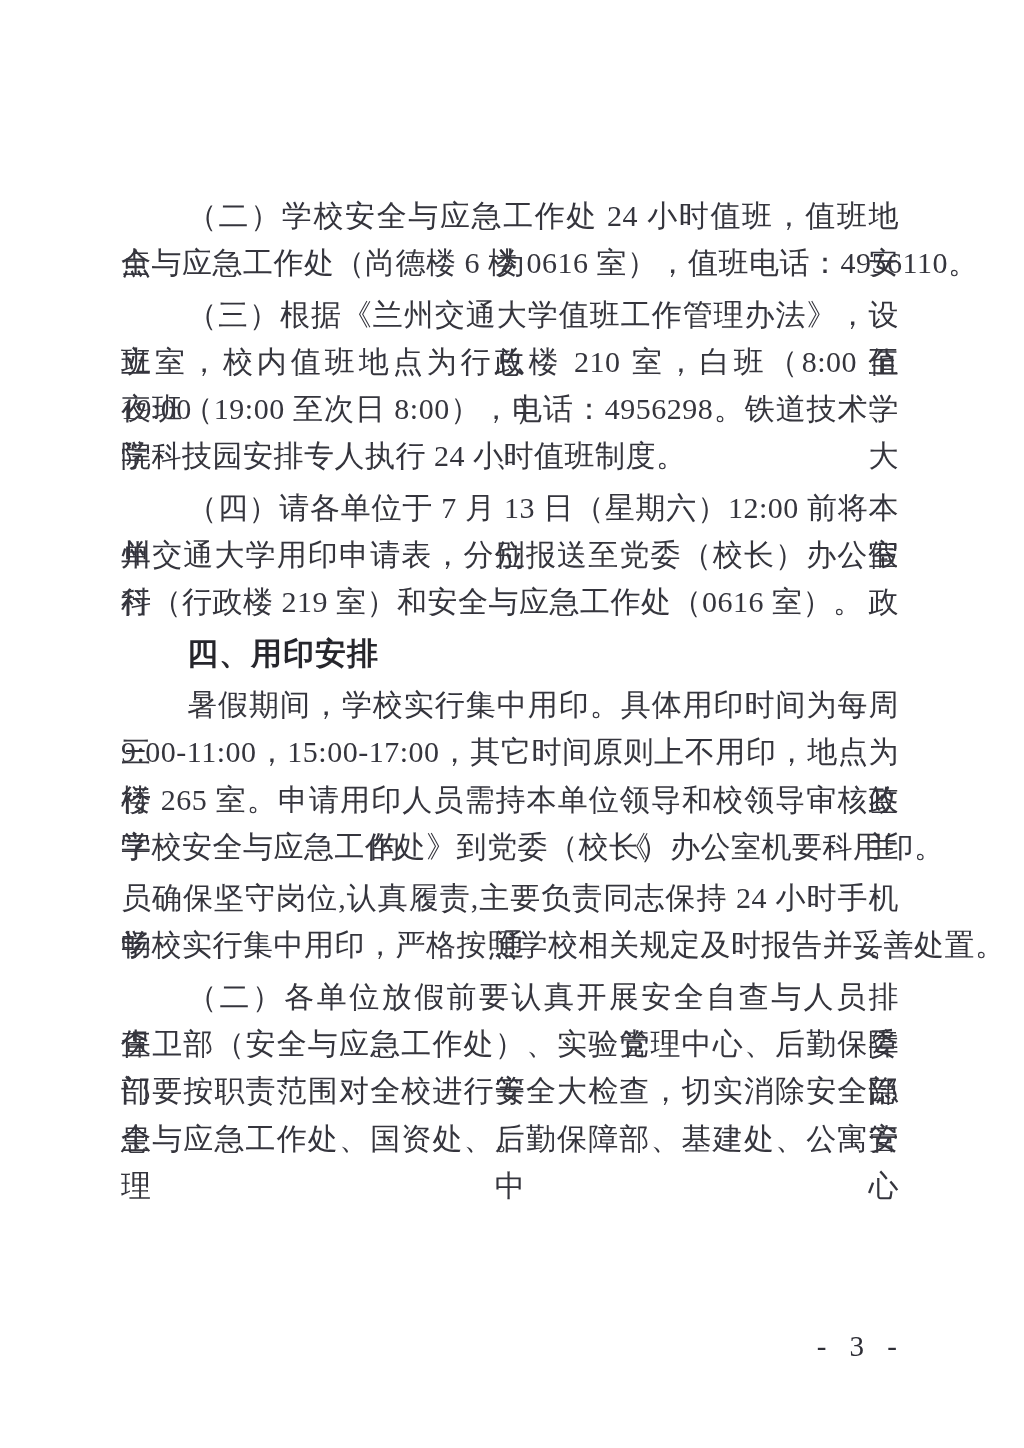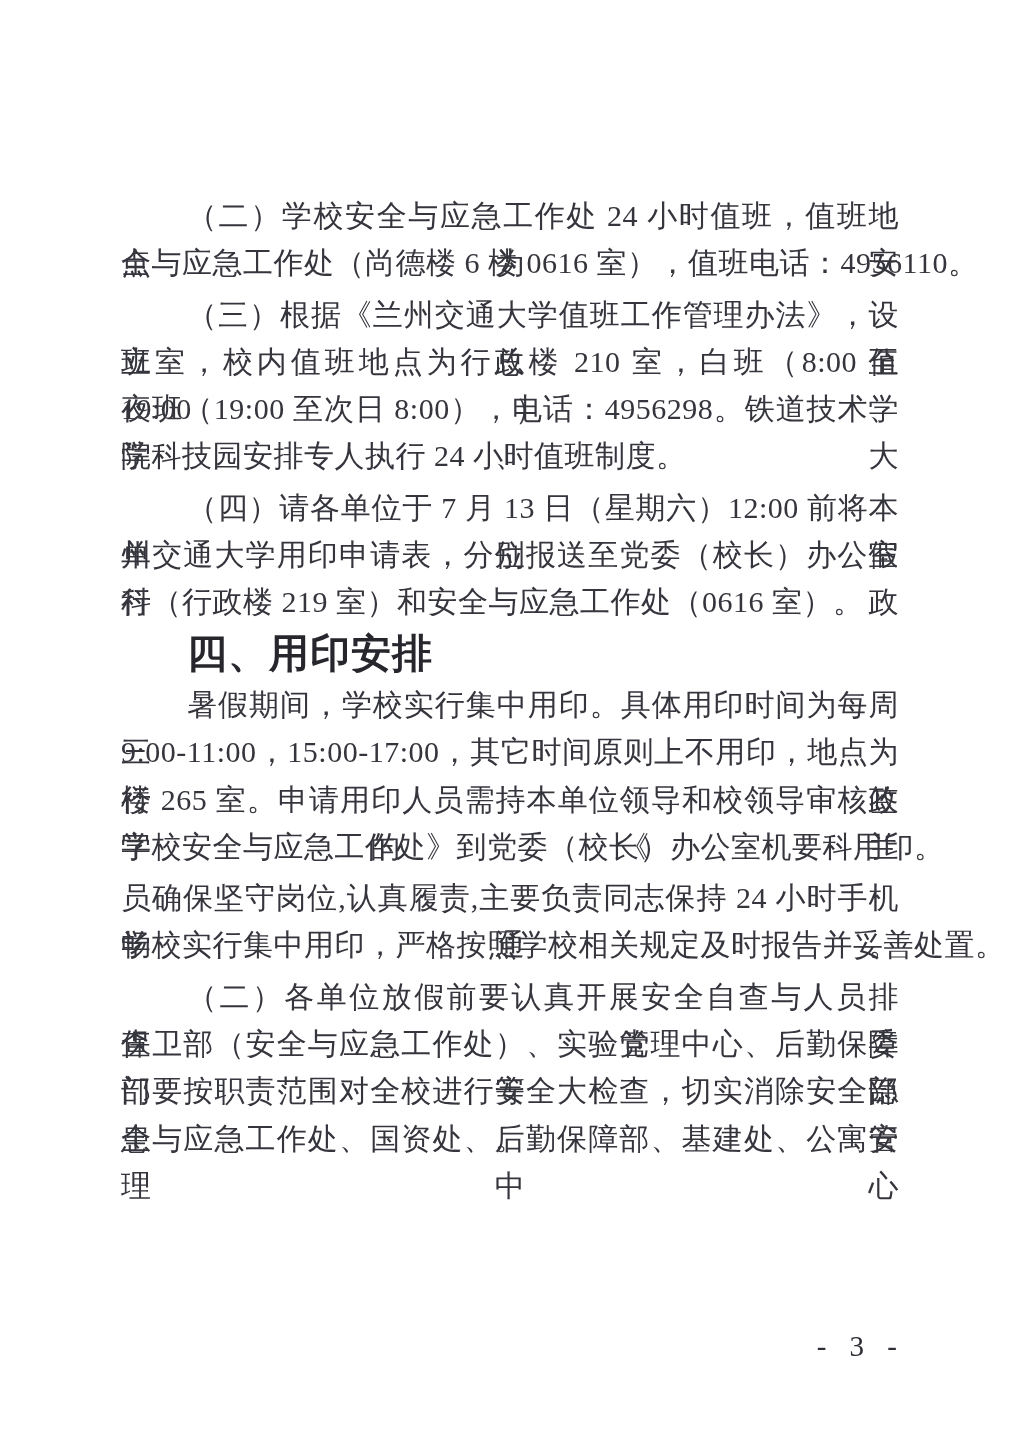--- a/index.html
+++ b/index.html
@@ -38,21 +38,21 @@
   .line.fill {
     white-space: normal;
     text-align-last: justify;
   }
   .line.first {
     text-indent: 66px;
   }
   .para.heading .line {
     font-family: "Liberation Sans", "DejaVu Sans", sans-serif;
     font-weight: bold;
-    font-size: 40px;
+    font-size: 31px;
     color: #26262c;
     letter-spacing: 1px;
     text-align: right;
     text-align-last: left;
   }
   .page-footer {
     position: absolute;
     top: 1328px;
     right: 119px;
     font-size: 29px;

